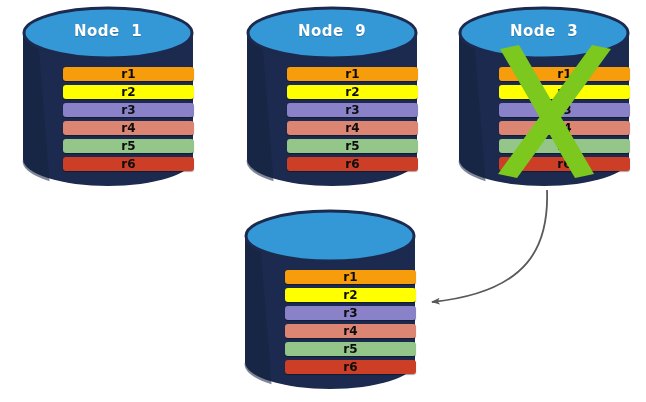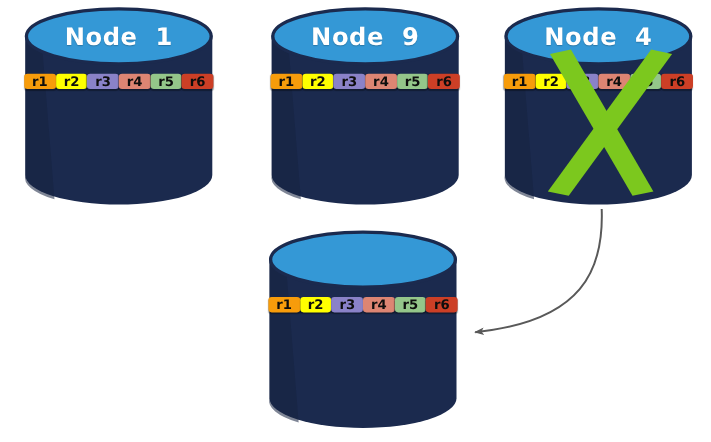--- a/index.html
+++ b/index.html
@@ -34,34 +34,34 @@
     overflow: visible;
   }
 
   .node-title {
     position: absolute;
     left: 0;
     width: 100%;
     text-align: center;
     color: #ffffff;
     font-weight: bold;
-    font-size: 22px;
+    font-size: 15px;
     letter-spacing: 0.5px;
     white-space: pre;
     text-shadow: 0 1px 1px rgba(0,0,0,0.22);
     pointer-events: none;
   }
 
   .records {
     position: absolute;
     left: 0;
     width: 100%;
     display: flex;
-    flex-direction: row;
-    align-items: flex-start;
+    flex-direction: column;
+    align-items: flex-end;
   }
 
   .record {
     position: relative;
     display: flex;
     align-items: center;
     justify-content: center;
     border-radius: 3px;
     color: #0d0d0d;
     font-weight: bold;
@@ -143,21 +143,21 @@
           <span>r6</span>
         </div>
       </div>
     </div>
     <div class="node" style="left: 458px; top: 5px; width: 172px; height: 185px;">
       <svg class="node-svg" width="172" height="185" viewBox="0 0 172 185">
         <path d="M 1,27 L 1,154 A 85,27 0 0 0 171,154 L 171,27 Z" fill="#1B2A4E"></path>
         <path d="M 1,27 L 1,154 A 85,27 0 0 0 27.52,176.14 L 15.479999999999999,27 Z" fill="#16223F" opacity="0.55"></path>
         <ellipse cx="86" cy="28" rx="84" ry="25" fill="#3498D6" stroke="#1B2A4E" stroke-width="3"></ellipse>
       </svg>
-      <div class="node-title" style="top: 17px;">Node  4</div>
+      <div class="node-title" style="top: 17px;">Node  3</div>
       <div class="records" style="top: 62px;">
         <div class="record" style="background: rgb(247, 156, 11); width: 131px; height: 14px; margin-bottom: 4px;">
           <span>r1</span>
         </div>
         <div class="record" style="background: rgb(255, 255, 0); width: 131px; height: 14px; margin-bottom: 4px;">
           <span>r2</span>
         </div>
         <div class="record" style="background: rgb(138, 130, 200); width: 131px; height: 14px; margin-bottom: 4px;">
           <span>r3</span>
         </div>

